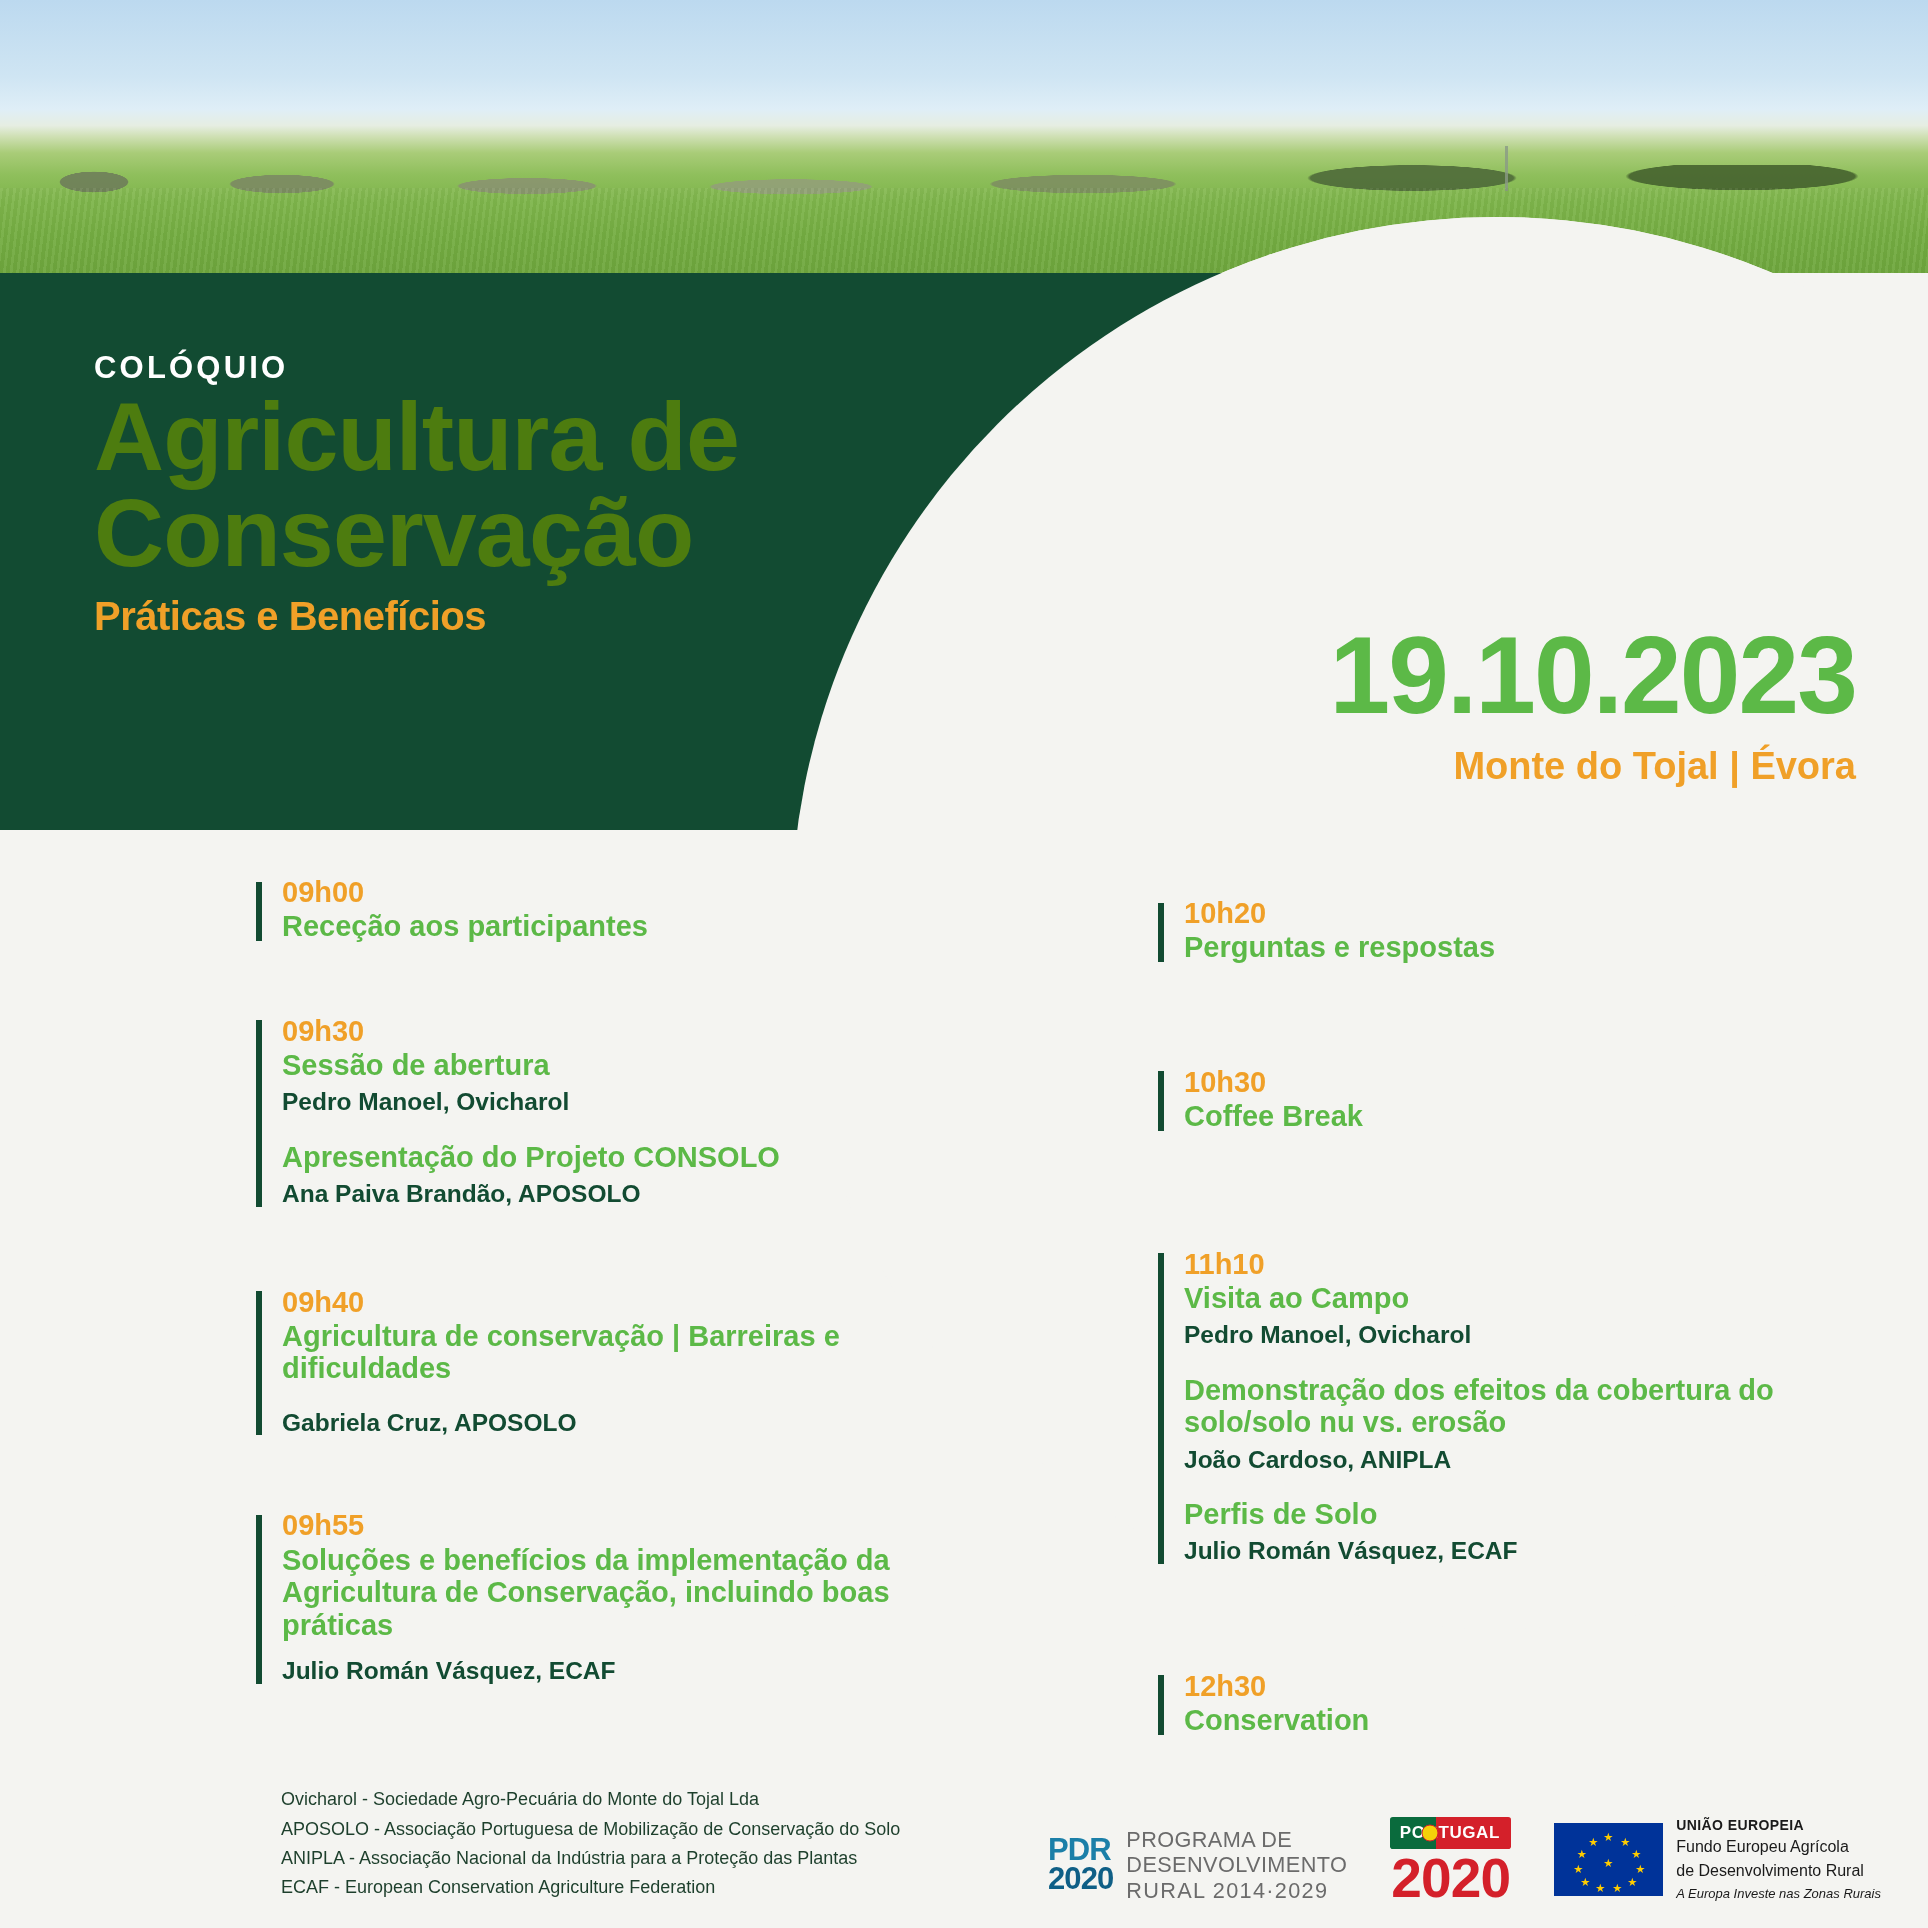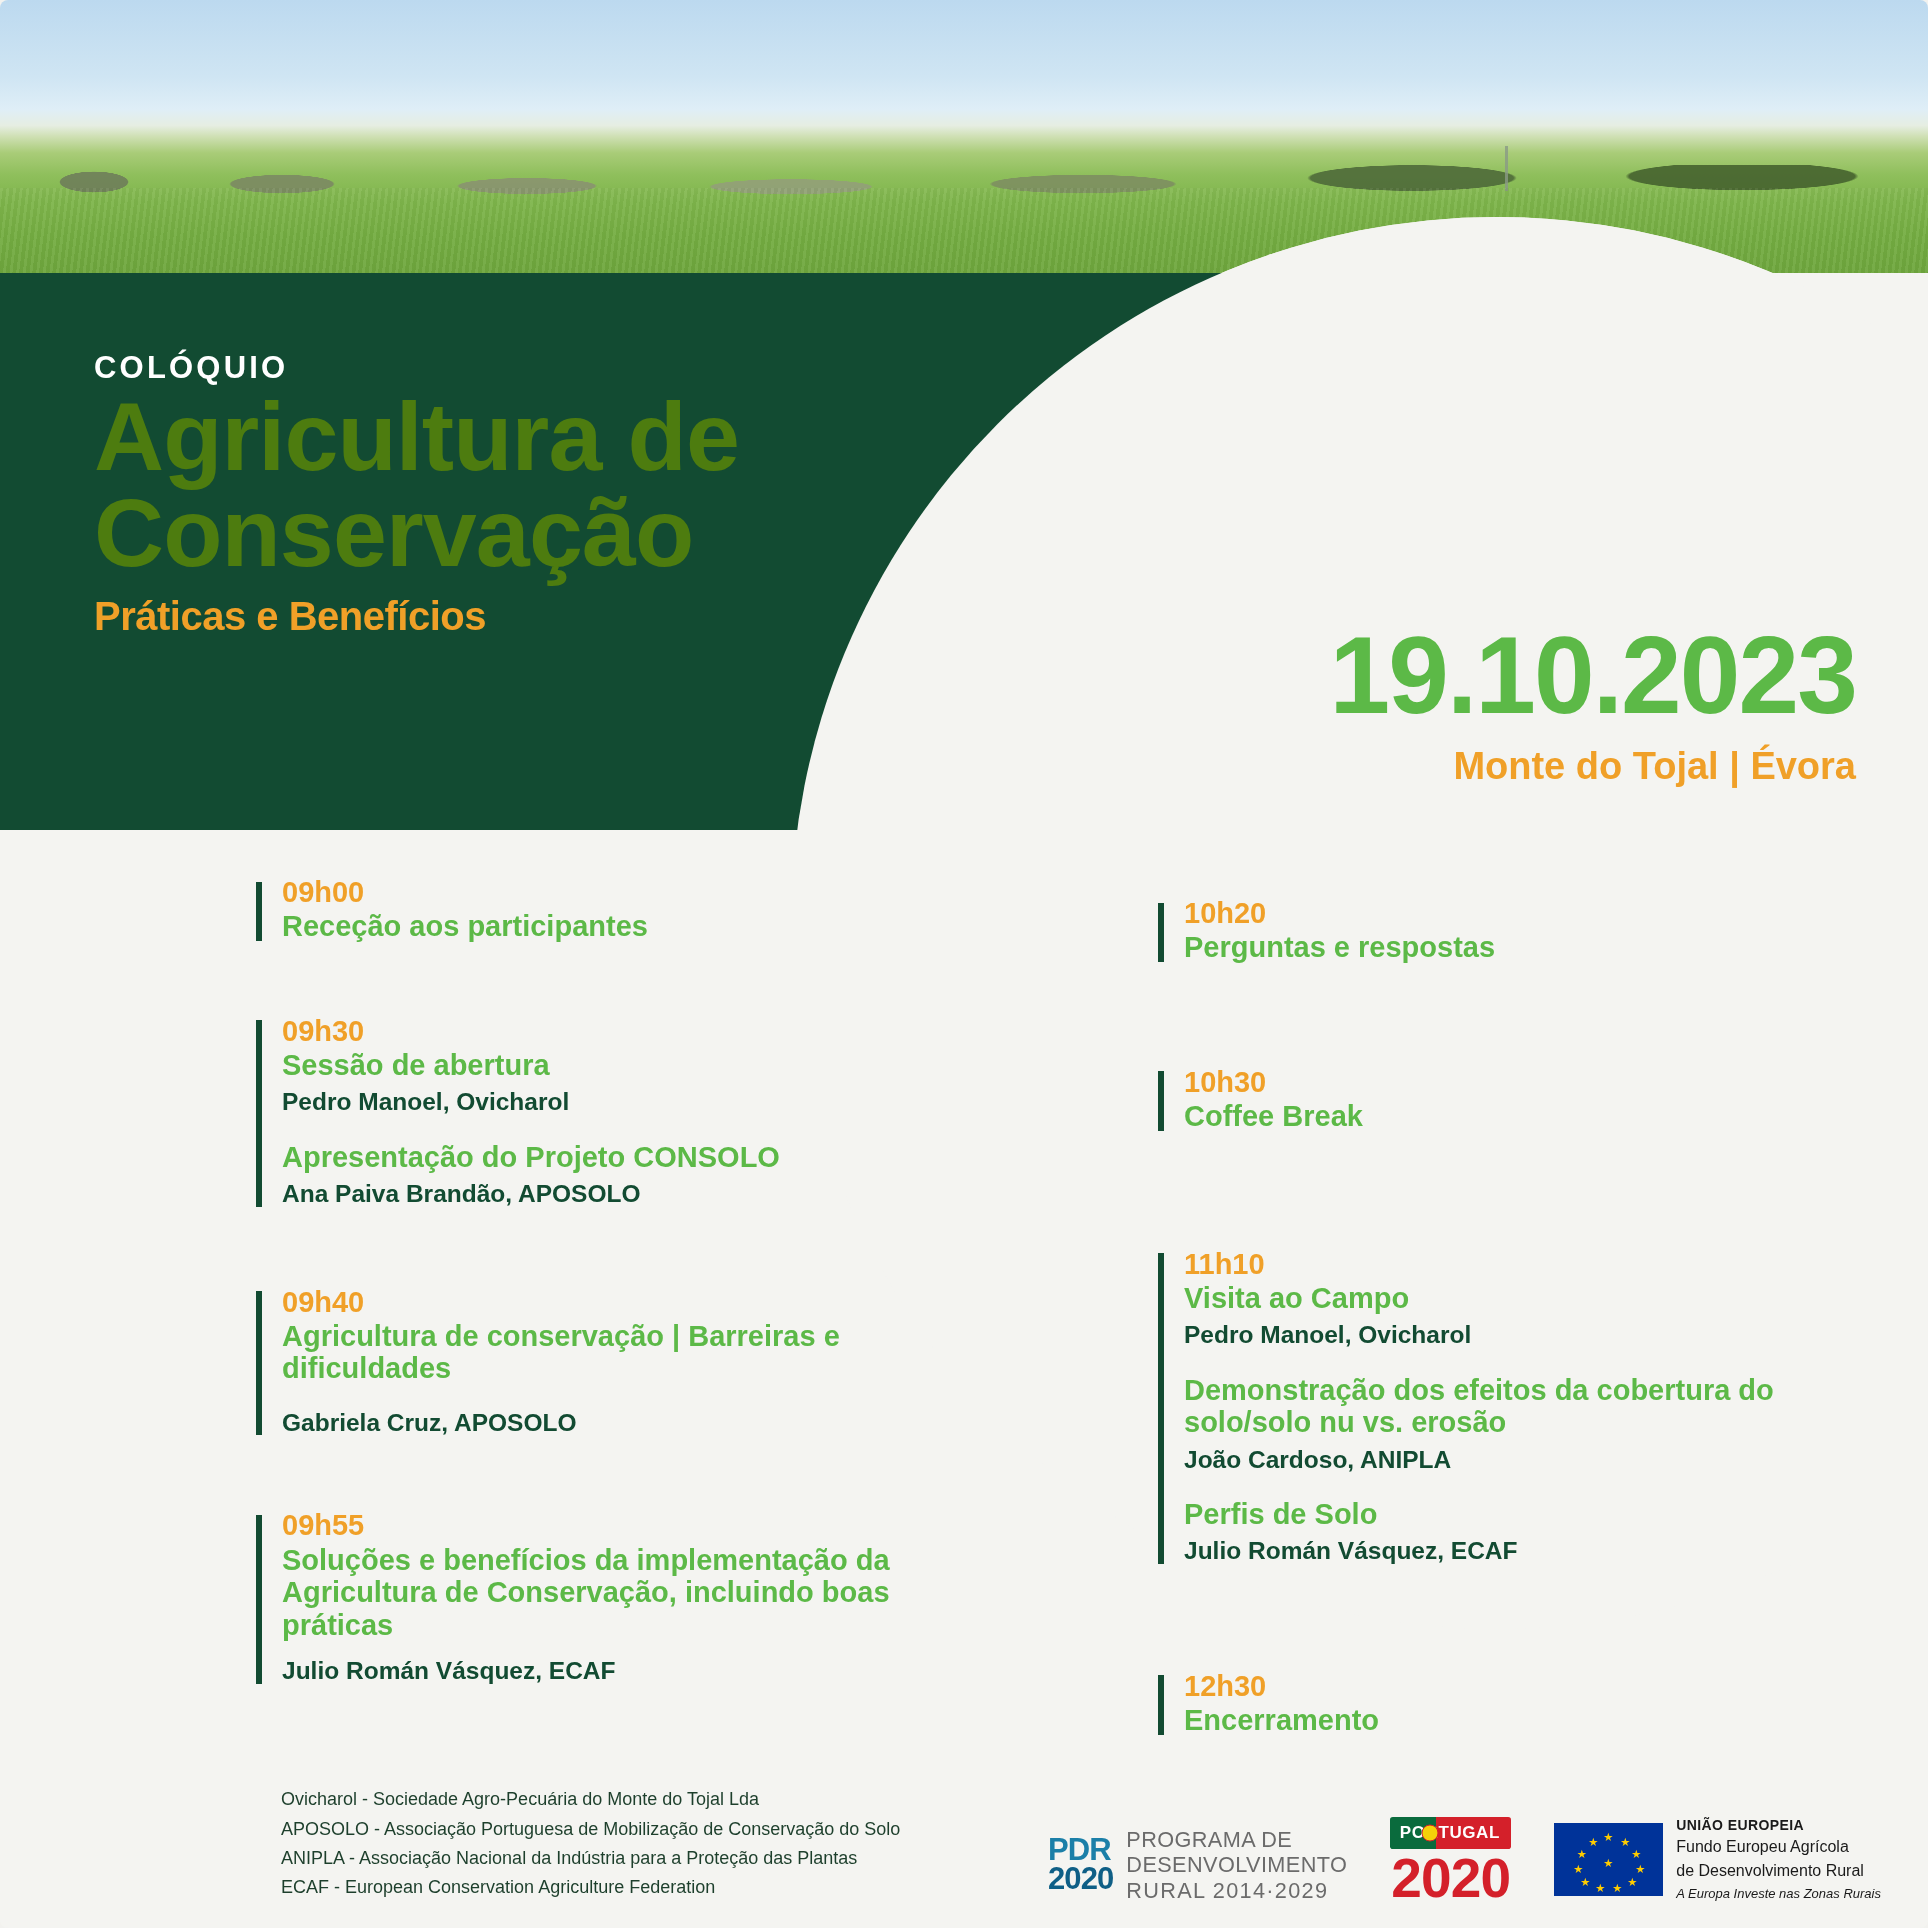--- a/index.html
+++ b/index.html
@@ -7,21 +7,20 @@
     width: 1928px; height: 1928px;
     font-family: "Liberation Sans", sans-serif;
     background: #f2f2ef;
     overflow: hidden;
   }
   #poster {
     position: relative;
     width: 1928px; height: 1928px;
     background: #f4f4f1;
     overflow: hidden;
-    border-radius: 8px;
   }
 
   
   .photo {
     position: absolute; top: 0; left: 0;
     width: 1928px; height: 273px;
     background:
       linear-gradient(to bottom,
         #bcd9ef 0%,
         #cfe5f3 28%,
@@ -262,21 +261,21 @@
           <div class="item-speaker">João Cardoso, ANIPLA</div>
         </div>
         <div class="sub-entry">
           <div class="item-title">Perfis de Solo</div>
           <div class="item-speaker">Julio Román Vásquez, ECAF</div>
         </div>
       </div>
 
       <div class="item">
         <div class="item-time">12h30</div>
-        <div class="item-title">Encerramento</div>
+        <div class="item-title">Conservation</div>
       </div>
 
     </div>
   </div>
 
   <div class="footer">
     <div class="orgs">
       <div>Ovicharol - Sociedade Agro-Pecuária do Monte do Tojal Lda</div>
       <div>APOSOLO - Associação Portuguesa de Mobilização de Conservação do Solo</div>
       <div>ANIPLA - Associação Nacional da Indústria para a Proteção das Plantas</div>

